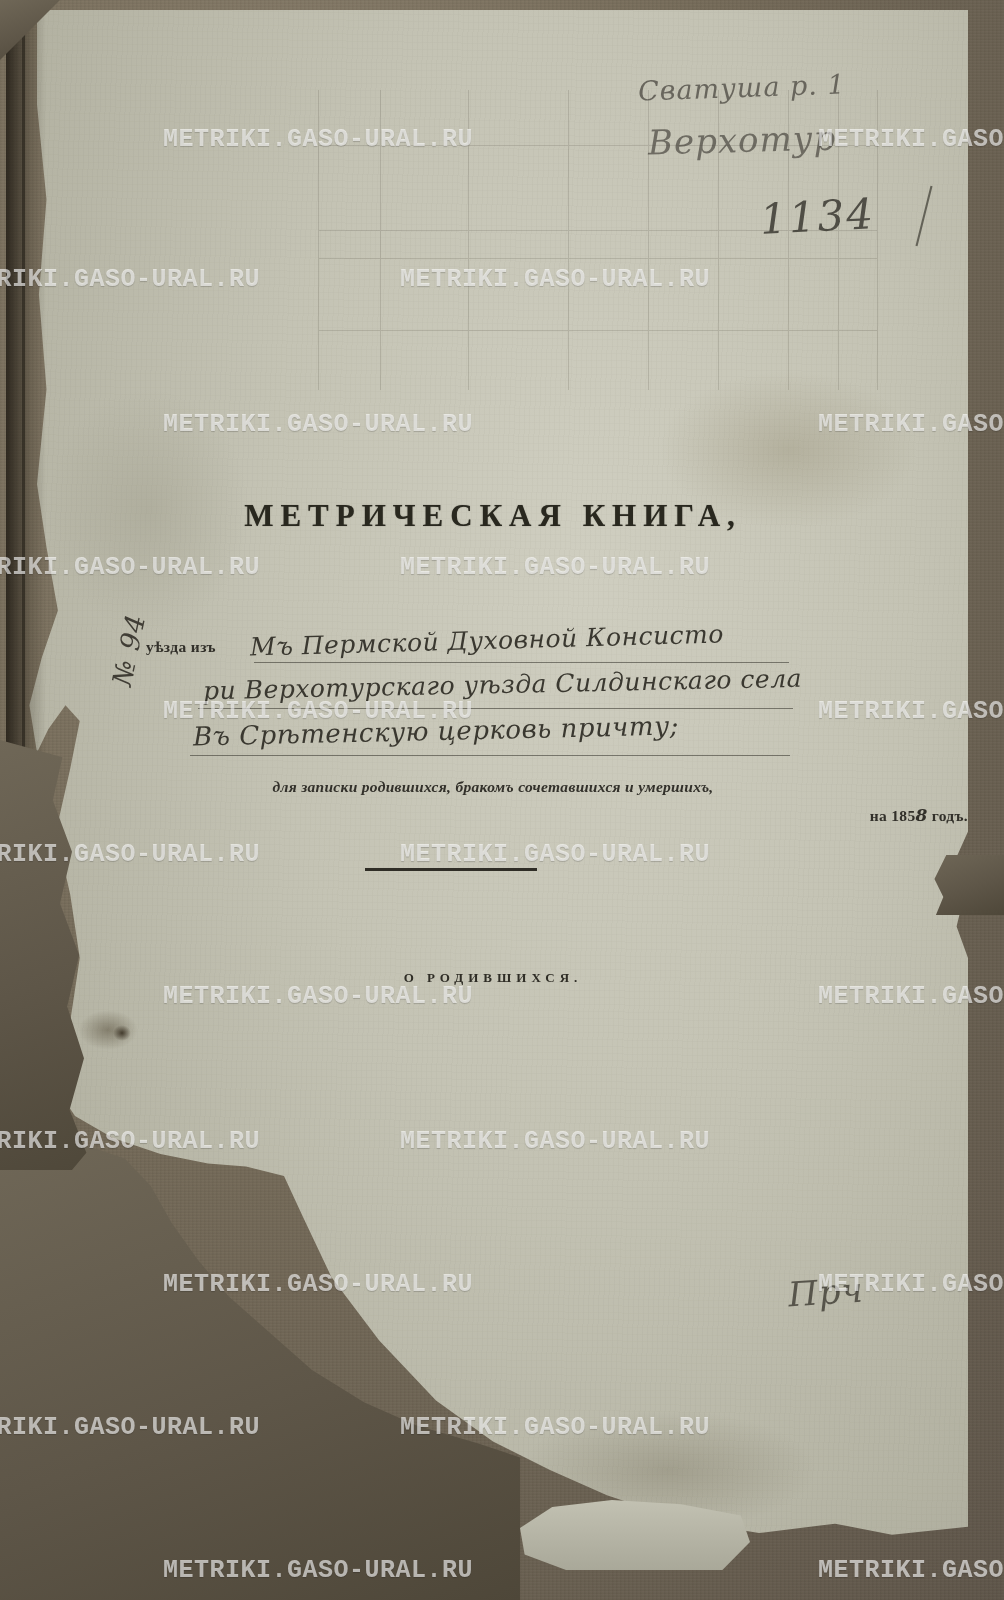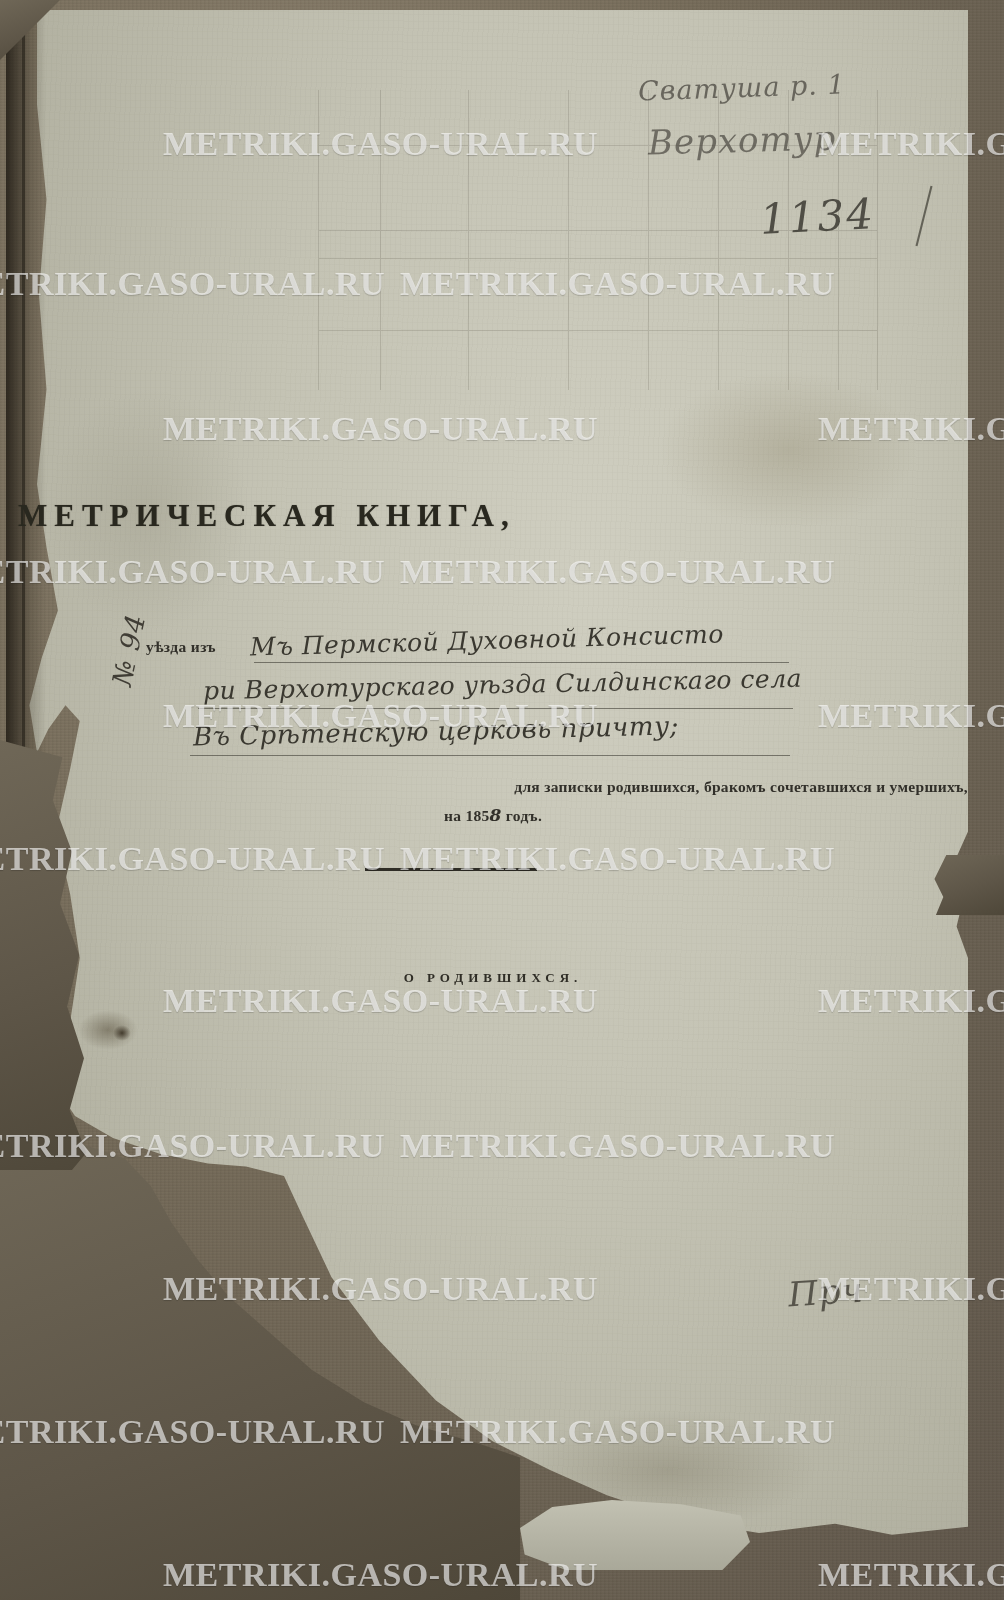--- a/index.html
+++ b/index.html
@@ -127,21 +127,21 @@
     top: 10px;
     width: 950px;
     height: 1580px;
     color: #2b2a23;
   }
   .main-title {
     position: absolute;
     left: 0;
     right: 0;
     top: 488px;
-    text-align: left;
+    text-align: center;
     font-size: 31px;
     letter-spacing: 7px;
     font-weight: 700;
     color: #29281f;
     text-shadow: 0 0 1px rgba(40,38,30,0.5);
   }
   .line-given {
     position: absolute;
     left: 128px;
     top: 628px;
@@ -182,31 +182,32 @@
   }
   .hand-underline {
     position: absolute;
     height: 1px;
     background: rgba(50,48,40,0.55);
   }
   .line-purpose {
     position: absolute;
     left: 0; right: 0;
     top: 768px;
-    text-align: right;
+    text-align: center;
     font-size: 15.5px;
     font-weight: 700;
     letter-spacing: 0.3px;
     color: #32302a;
+    font-style: italic;
   }
   .line-year {
     position: absolute;
     left: 0; right: 0;
     top: 795px;
-    text-align: center;
+    text-align: right;
     font-size: 15.5px;
     font-weight: 700;
     letter-spacing: 0.3px;
     color: #32302a;
   }
   .year-hand {
     font-family: "DejaVu Serif", serif;
     font-style: italic;
     font-size: 17px;
   }
@@ -320,23 +321,23 @@
   
   .wm-layer {
     position: absolute;
     inset: 0;
     pointer-events: none;
     overflow: hidden;
   }
   .wm {
     position: absolute;
     color: rgba(255,255,255,0.62);
-    font-family: Liberation Serif, serif;
-    font-weight: 700;
-    font-size: 34px;
+    font-family: Liberation Mono, monospace;
+    font-weight: 700;
+    font-size: 25px;
     letter-spacing: 0.5px;
     white-space: nowrap;
     text-shadow: 0 1px 1px rgba(0,0,0,0.18);
   }
 </style>
 </head>
 <body>
 
 <div id="page">
 

